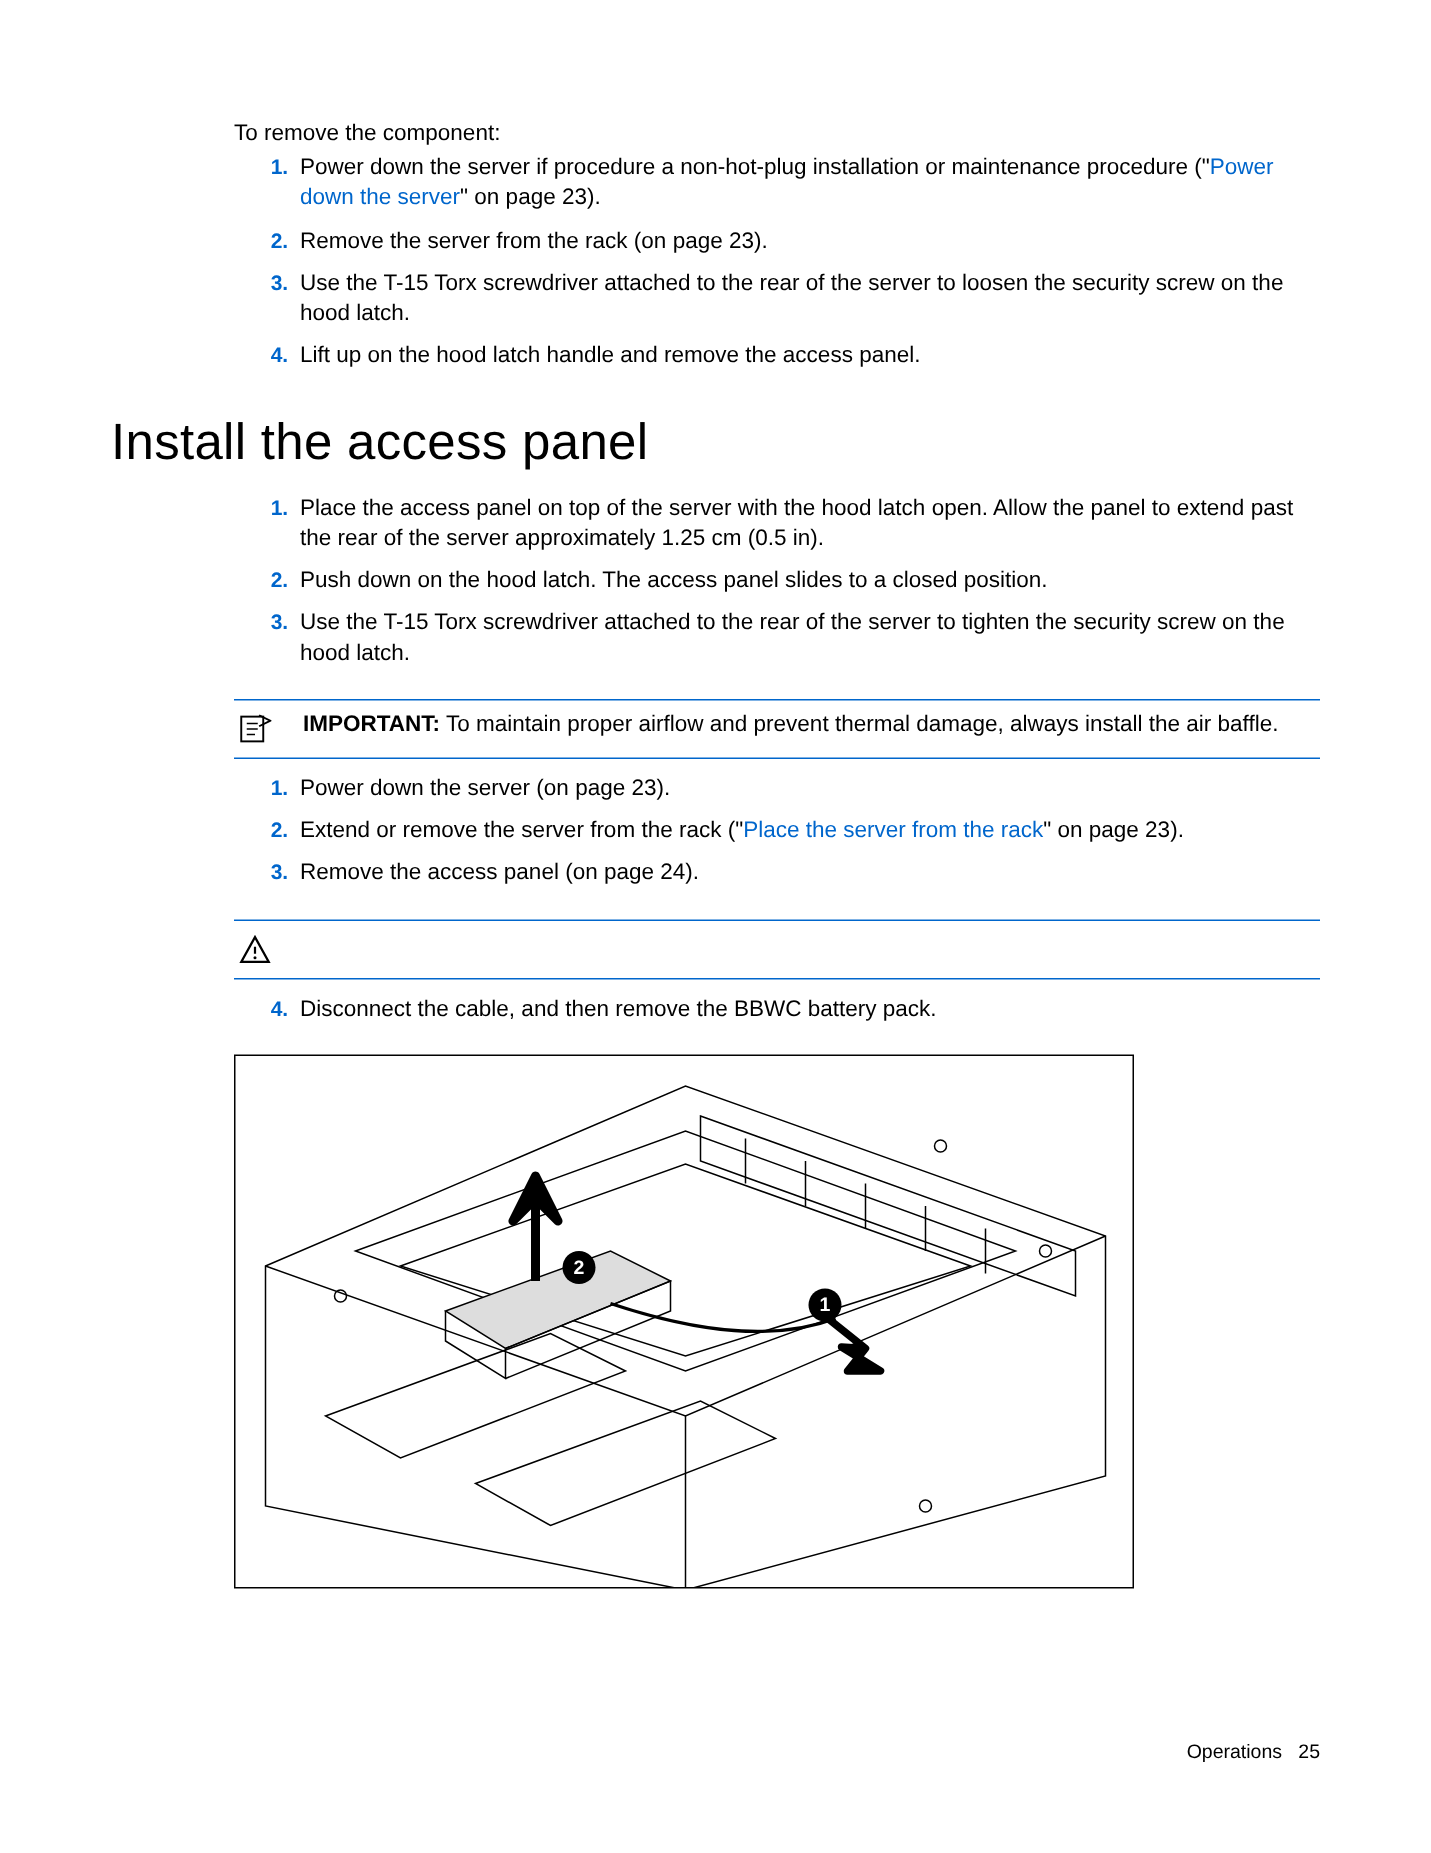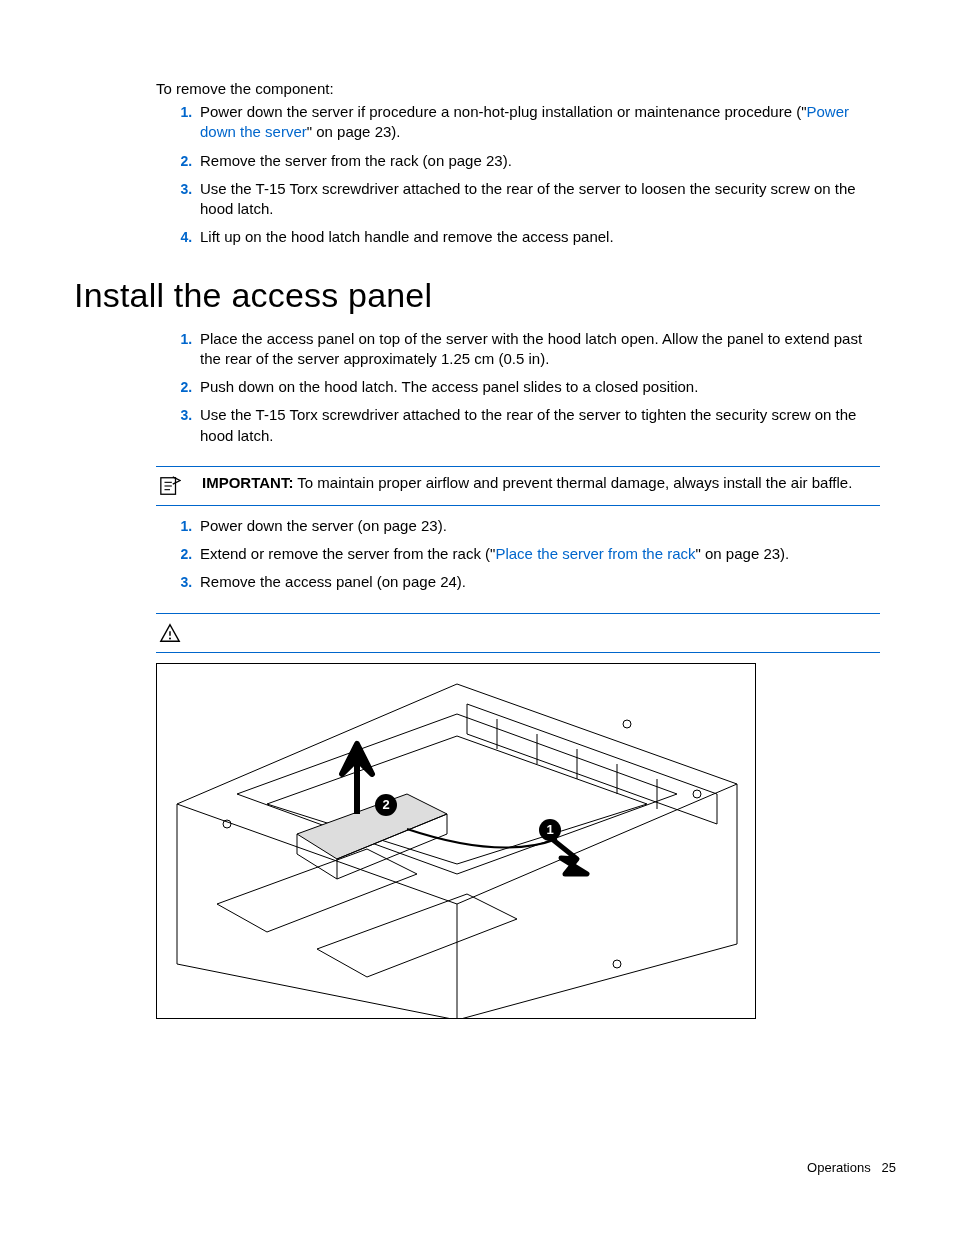--- a/index.html
+++ b/index.html
@@ -82,21 +82,21 @@
     color: #fff;
     font-weight: bold;
     font-size: 13px;
     display: flex;
     align-items: center;
     justify-content: center;
   }
   .footer {
     position: absolute;
     bottom: 60px;
-    right: 58px;
+    right: 74px;
     font-size: 13px;
   }
   svg.ico { width: 22px; height: 22px; }
 </style>
 </head>
 <body>
 
 <div class="page">
 
   <p class="intro">To remove the component:</p>
@@ -151,20 +151,23 @@
   <div class="callout">
     <div class="icon">
       <svg class="ico" viewBox="0 0 24 24">
         <path d="M12 3 L22 21 L2 21 Z" fill="none" stroke="#000" stroke-width="1.6"></path>
         <line x1="12" y1="10" x2="12" y2="15" stroke="#000" stroke-width="1.6"></line>
         <circle cx="12" cy="18" r="1.1" fill="#000"></circle>
       </svg>
     </div>
   </div>
 
+  <ol class="steps" start="4">
+    <li><span>Disconnect the cable, and then remove the BBWC battery pack.</span></li>
+  </ol>
 
   <div class="figure">
     <svg viewBox="0 0 600 356" width="600" height="356">
 
       <g stroke="#000" stroke-width="1" fill="none">
 
         <path d="M20 140 L300 20 L580 120 L580 280 L300 356 L20 300 Z"></path>
         <path d="M20 140 L300 240 L580 120"></path>
         <path d="M300 240 L300 356"></path>
 

